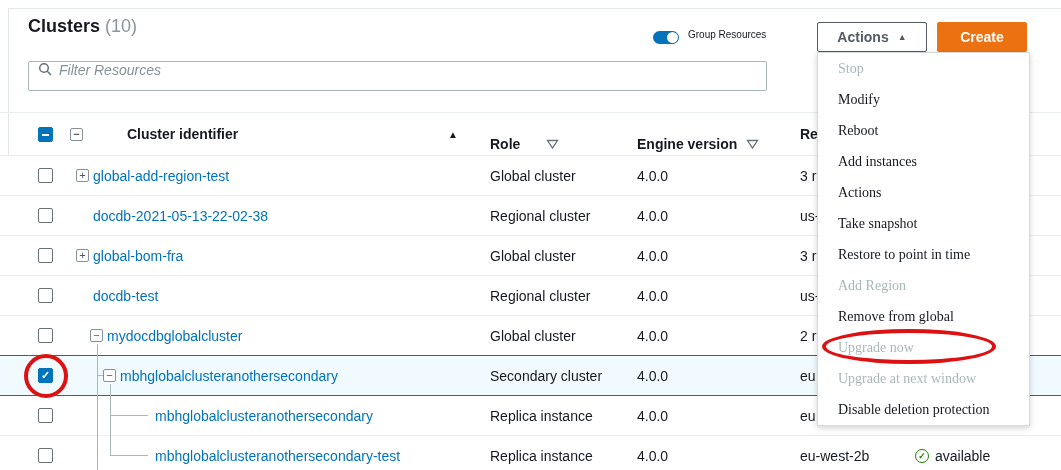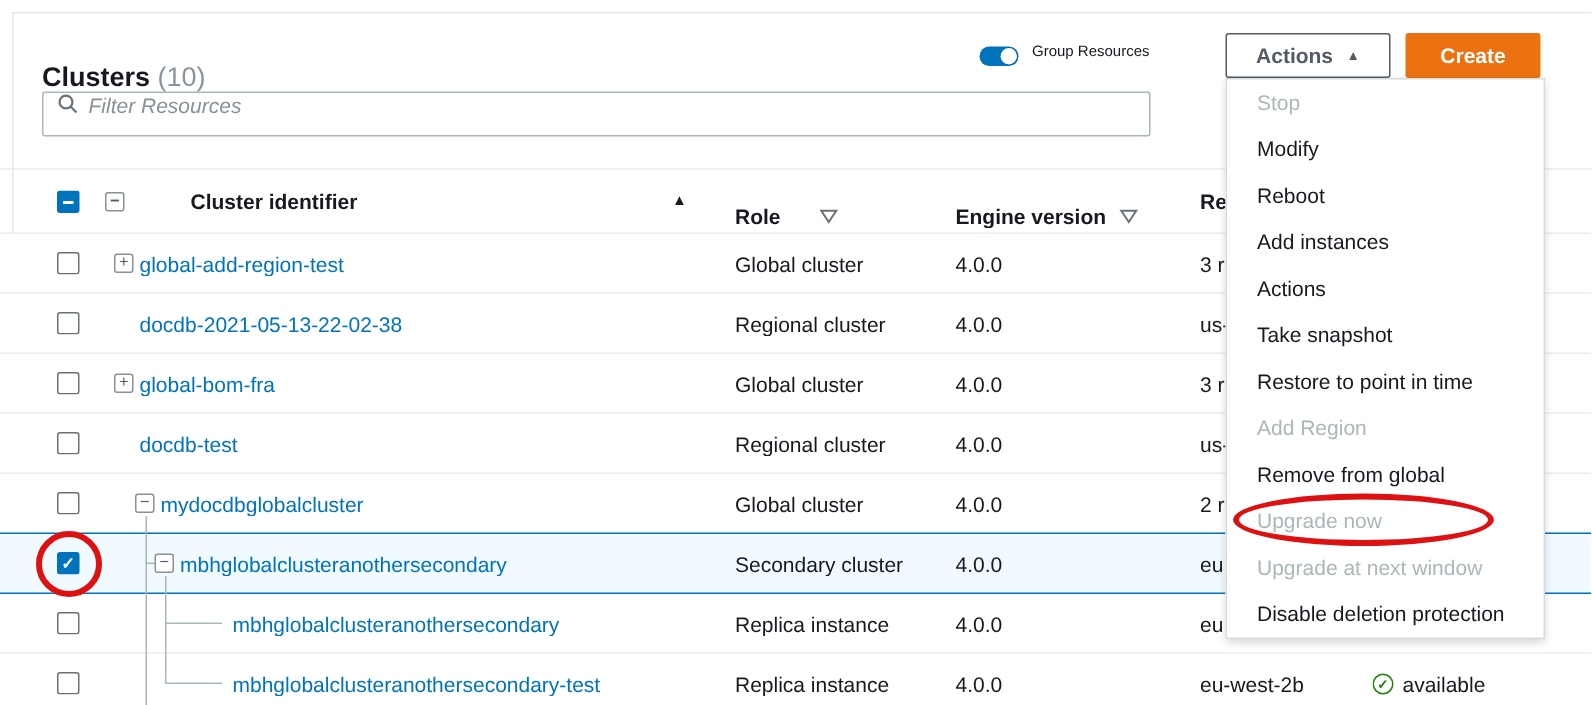--- a/index.html
+++ b/index.html
@@ -3,21 +3,21 @@
 <meta charset="utf-8">
 <style>
   * { margin:0; padding:0; box-sizing:border-box; }
   body { font-family:"Liberation Sans", sans-serif; background:#fff; }
   .page { position:relative; width:1061px; height:470px; background:#fff; overflow:hidden;
           color:#16191f; font-size:14px; }
   .frame { position:absolute; left:8px; top:8px; right:0; bottom:0;
            border-top:1px solid #e4e8e8; border-left:1px solid #e4e8e8; pointer-events:none; }
 
   
-  .title { position:absolute; left:28px; top:41px; font-size:18px; font-weight:700;text-align:right; }
+  .title { position:absolute; left:28px; top:16px; font-size:18px; font-weight:700;text-align:right; }
   .title .count { color:#8a949c; font-weight:400; }
 
   .toggle { position:absolute; left:653px; top:31px; width:26px; height:13px;
             background:#0073bb; border-radius:7px; cursor:pointer; }
   .toggle .knob { position:absolute; right:1px; top:1px; width:11px; height:11px;
                   background:#fff; border-radius:50%; box-shadow:0 0 1px rgba(0,0,0,.4); }
   .toggle-label { position:absolute; left:688px; top:29px; font-size:10px; }
 
   .btn { position:absolute; top:22px; height:30px; border-radius:2px; font-weight:700;
          font-size:14px; display:flex; align-items:center; justify-content:center; cursor:pointer; }
@@ -79,21 +79,21 @@
                 color:#1d8102; font-size:9px; font-weight:700; display:inline-flex;
                 align-items:center; justify-content:center; flex:none; }
 
   
   .tree { position:absolute; background:#aab7b8; z-index:2; pointer-events:none; }
 
   
   .menu { position:absolute; left:817px; top:52px; width:213px; background:#fff;
           border:1px solid #d5dbdb; box-shadow:0 2px 6px rgba(0,0,0,.18); z-index:5; }
   .menu-item { height:31px; line-height:31px; padding-left:20px; font-size:14px;
-               color:#16191f; cursor:pointer; white-space:nowrap; }
+               color:#16191f; cursor:pointer; white-space:nowrap;font-family:Liberation Serif, serif; }
   .menu-item.disabled { color:#aab7b8; cursor:default; }
 
   
   .ellipse { position:absolute; border:4px solid #dd1111; border-radius:50%;
              z-index:10; pointer-events:none; background:transparent; }
   .e-checkbox { left:24px; top:354px; width:44px; height:44px; }
   .e-menu { left:822px; top:329px; width:174px; height:35px; }
 </style>
 </head>
 <body>

